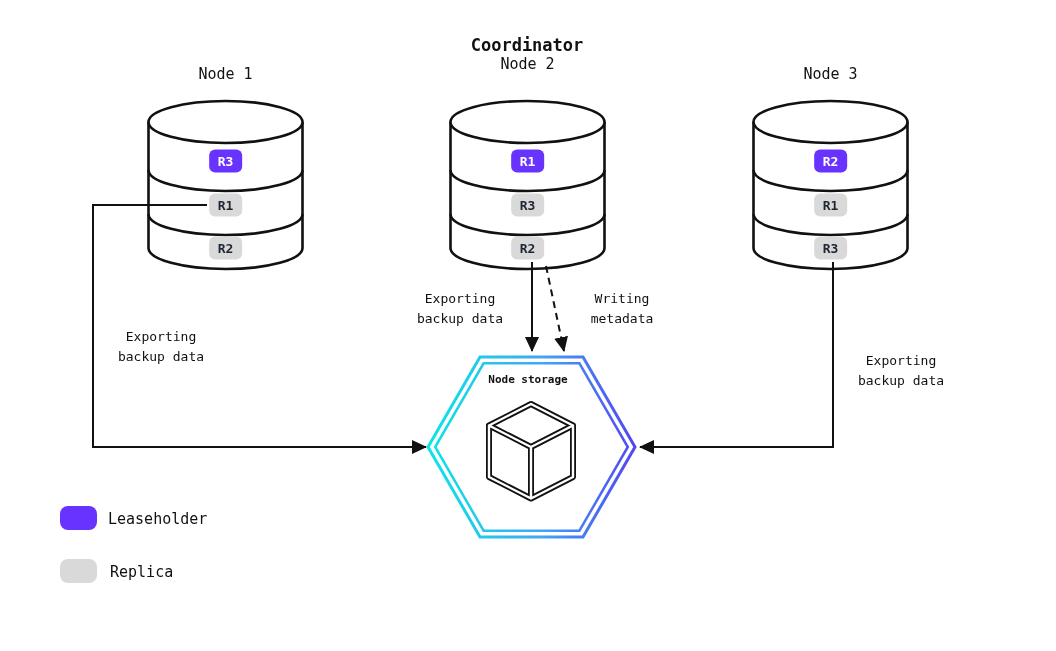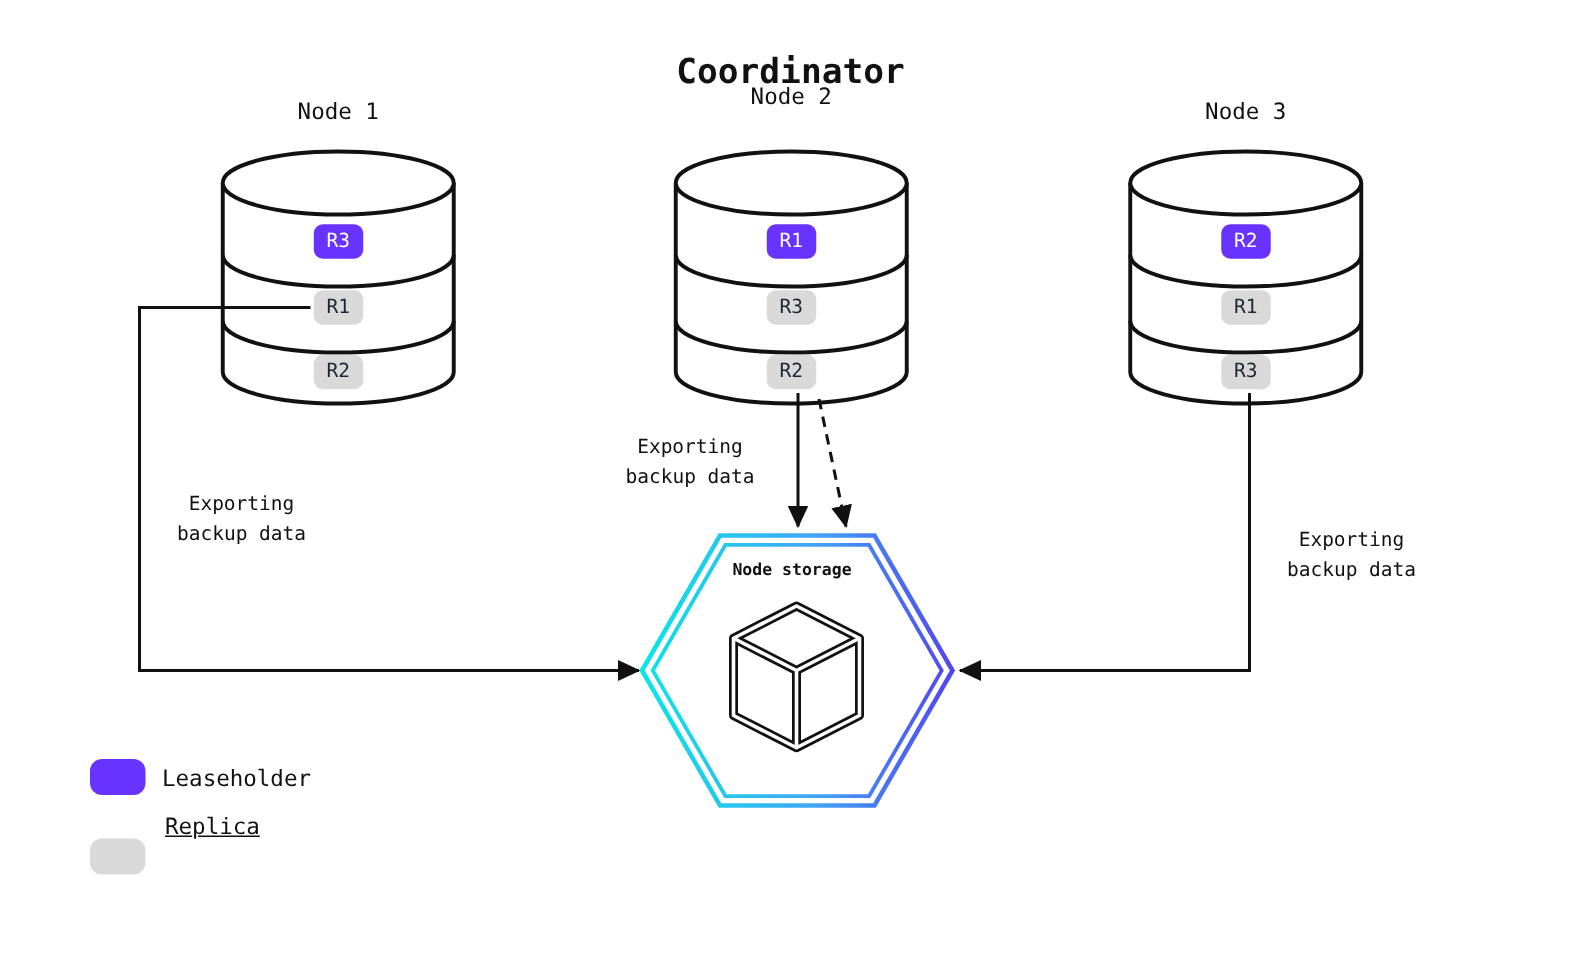--- a/index.html
+++ b/index.html
@@ -3,28 +3,28 @@
 <meta charset="utf-8">
 <style>
   html,body{margin:0;padding:0;background:#ffffff;}
   .canvas{
     position:relative;width:1056px;height:651px;background:#ffffff;overflow:hidden;
     font-family:"DejaVu Sans Mono","Liberation Mono",monospace;color:#111;
   }
   .shapes{position:absolute;left:0;top:0;}
   .diagram-title{
     position:absolute;left:527px;top:35px;transform:translateX(-50%);
-    font-size:23px;font-weight:bold;white-space:nowrap;
+    font-size:17px;font-weight:bold;white-space:nowrap;
   }
   .node-label{
     position:absolute;transform:translateX(-50%);font-size:15px;white-space:nowrap;
   }
   .badge{
     position:absolute;transform:translate(-50%,-50%);
-    font-size:13px;font-weight:normal;padding:4px 9px;border-radius:6px;line-height:15px;
+    font-size:13px;font-weight:bold;padding:4px 9px;border-radius:6px;line-height:15px;
   }
   .badge.leaseholder{background:var(--leaseholder,#6933FF);color:#ffffff;}
   .badge.replica{background:var(--replica-bg,#D9D9D9);color:#1e2633;}
   .edge-label{
     position:absolute;transform:translateX(-50%);text-align:center;
     font-size:13px;line-height:20px;white-space:nowrap;
   }
   .cloud-label{
     position:absolute;left:528px;top:373px;transform:translateX(-50%);
     font-size:11px;font-weight:bold;white-space:nowrap;
@@ -107,25 +107,29 @@
   <div class="badge replica" style="left:830.5px;top:248px;">R3</div>
 
   <div class="edge-label" style="left:161px;top:327px;">
     <div>Exporting</div>
     <div>backup data</div>
   </div>
   <div class="edge-label" style="left:460px;top:289px;">
     <div>Exporting</div>
     <div>backup data</div>
   </div>
+  <div class="edge-label" style="left:622px;top:289px;">
+    <div>Writing</div>
+    <div>metadata</div>
+  </div>
   <div class="edge-label" style="left:901px;top:351px;">
     <div>Exporting</div>
     <div>backup data</div>
   </div>
 
   <div class="cloud-label">Node storage</div>
 
   <div class="legend-swatch leaseholder" style="left:60px;top:506px;"></div>
   <div class="legend-label" style="left:108px;top:510px;">Leaseholder</div>
   <div class="legend-swatch replica" style="left:60px;top:559px;"></div>
-  <div class="legend-label" style="left:110px;top:542px;text-decoration:underline;">Replica</div>
+  <div class="legend-label" style="left:110px;top:563px;">Replica</div>
 
 </div>
 
 </body></html>

